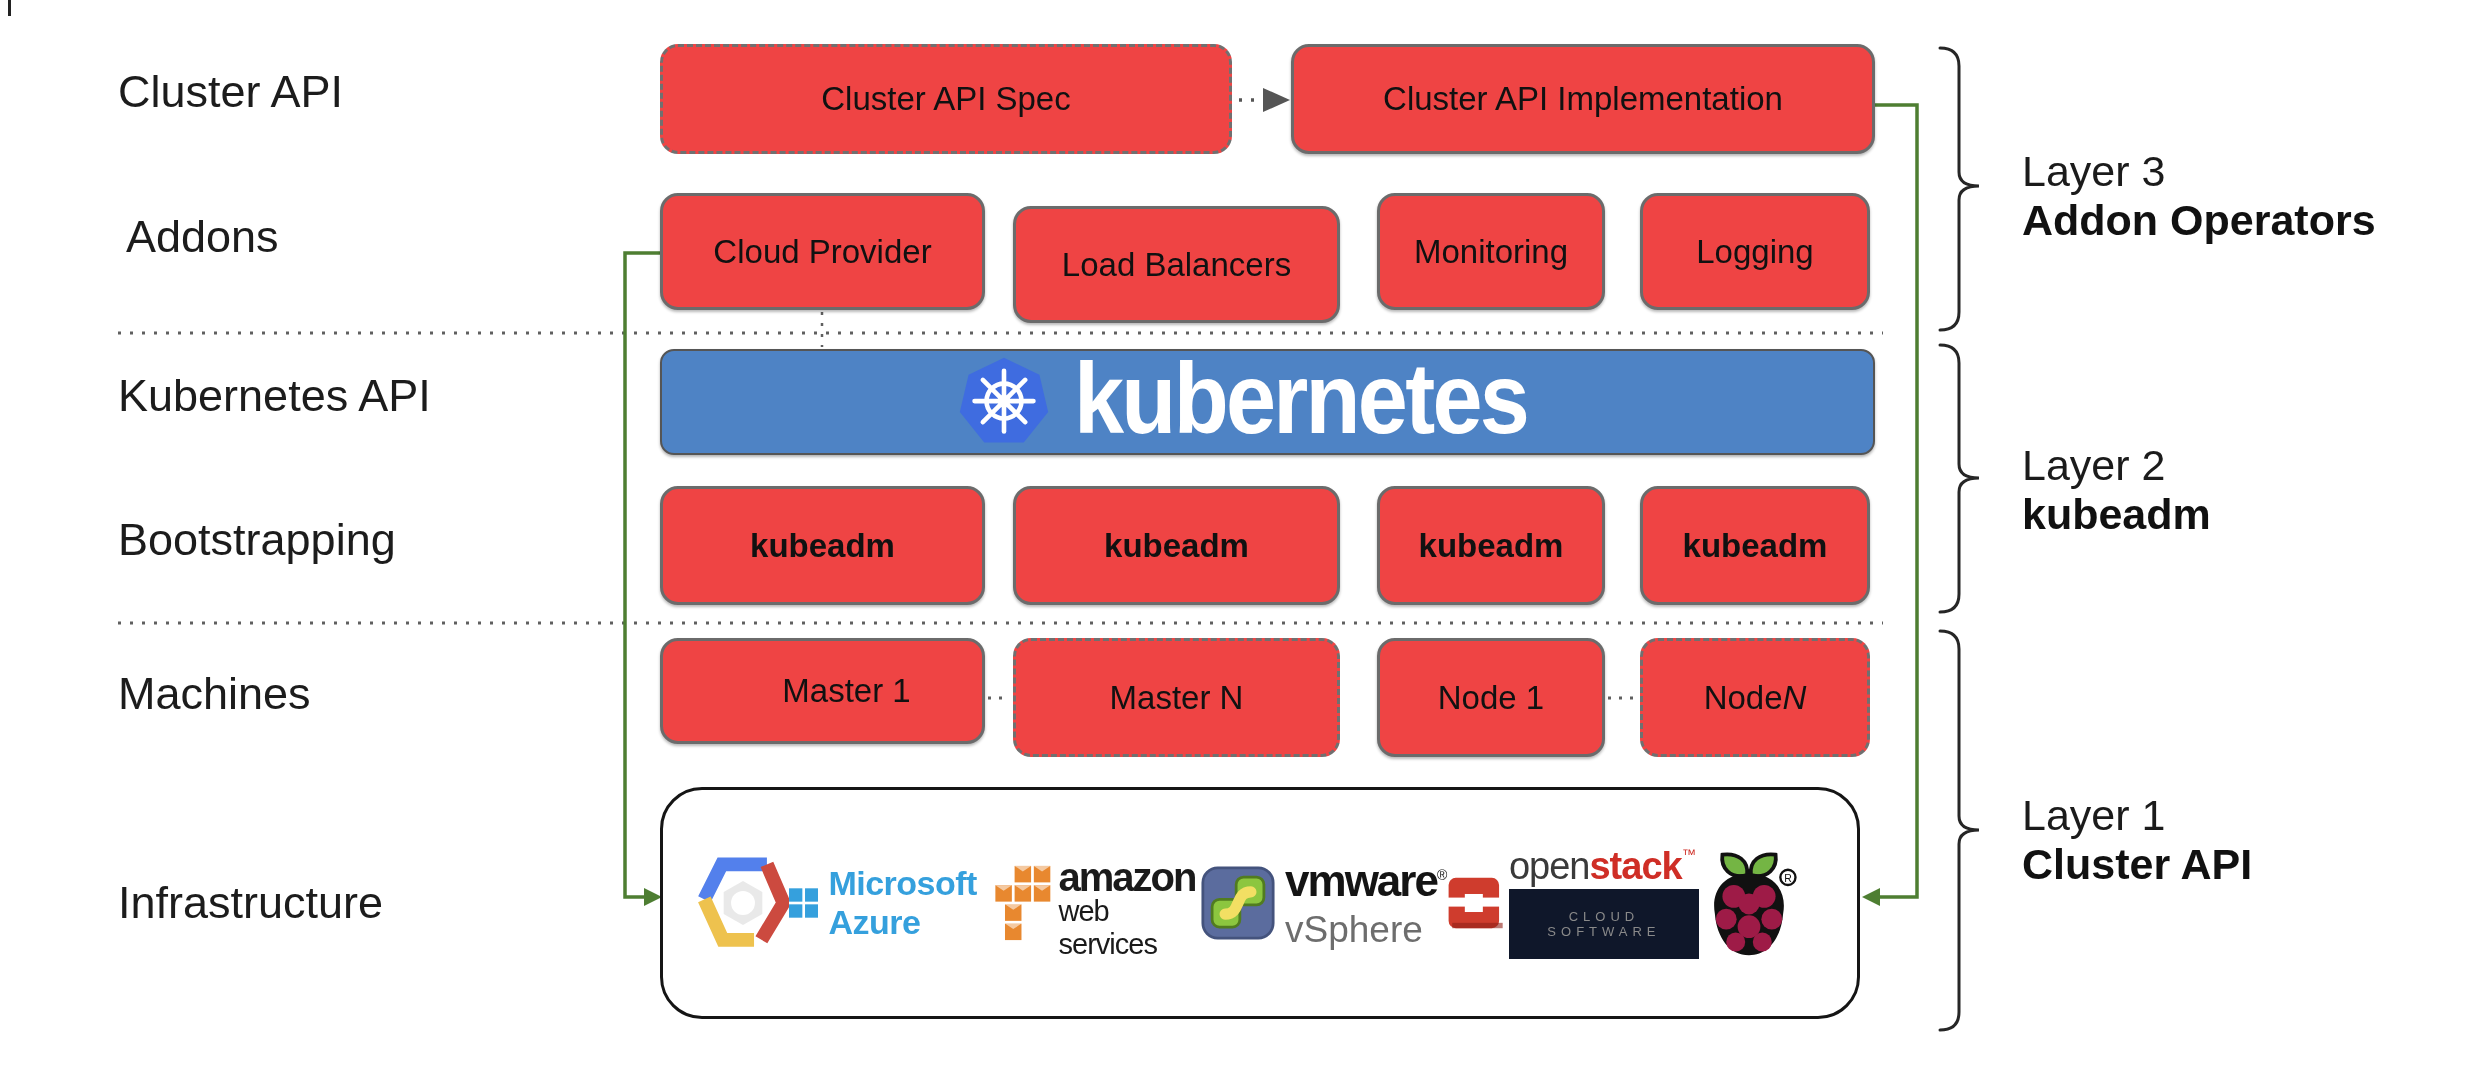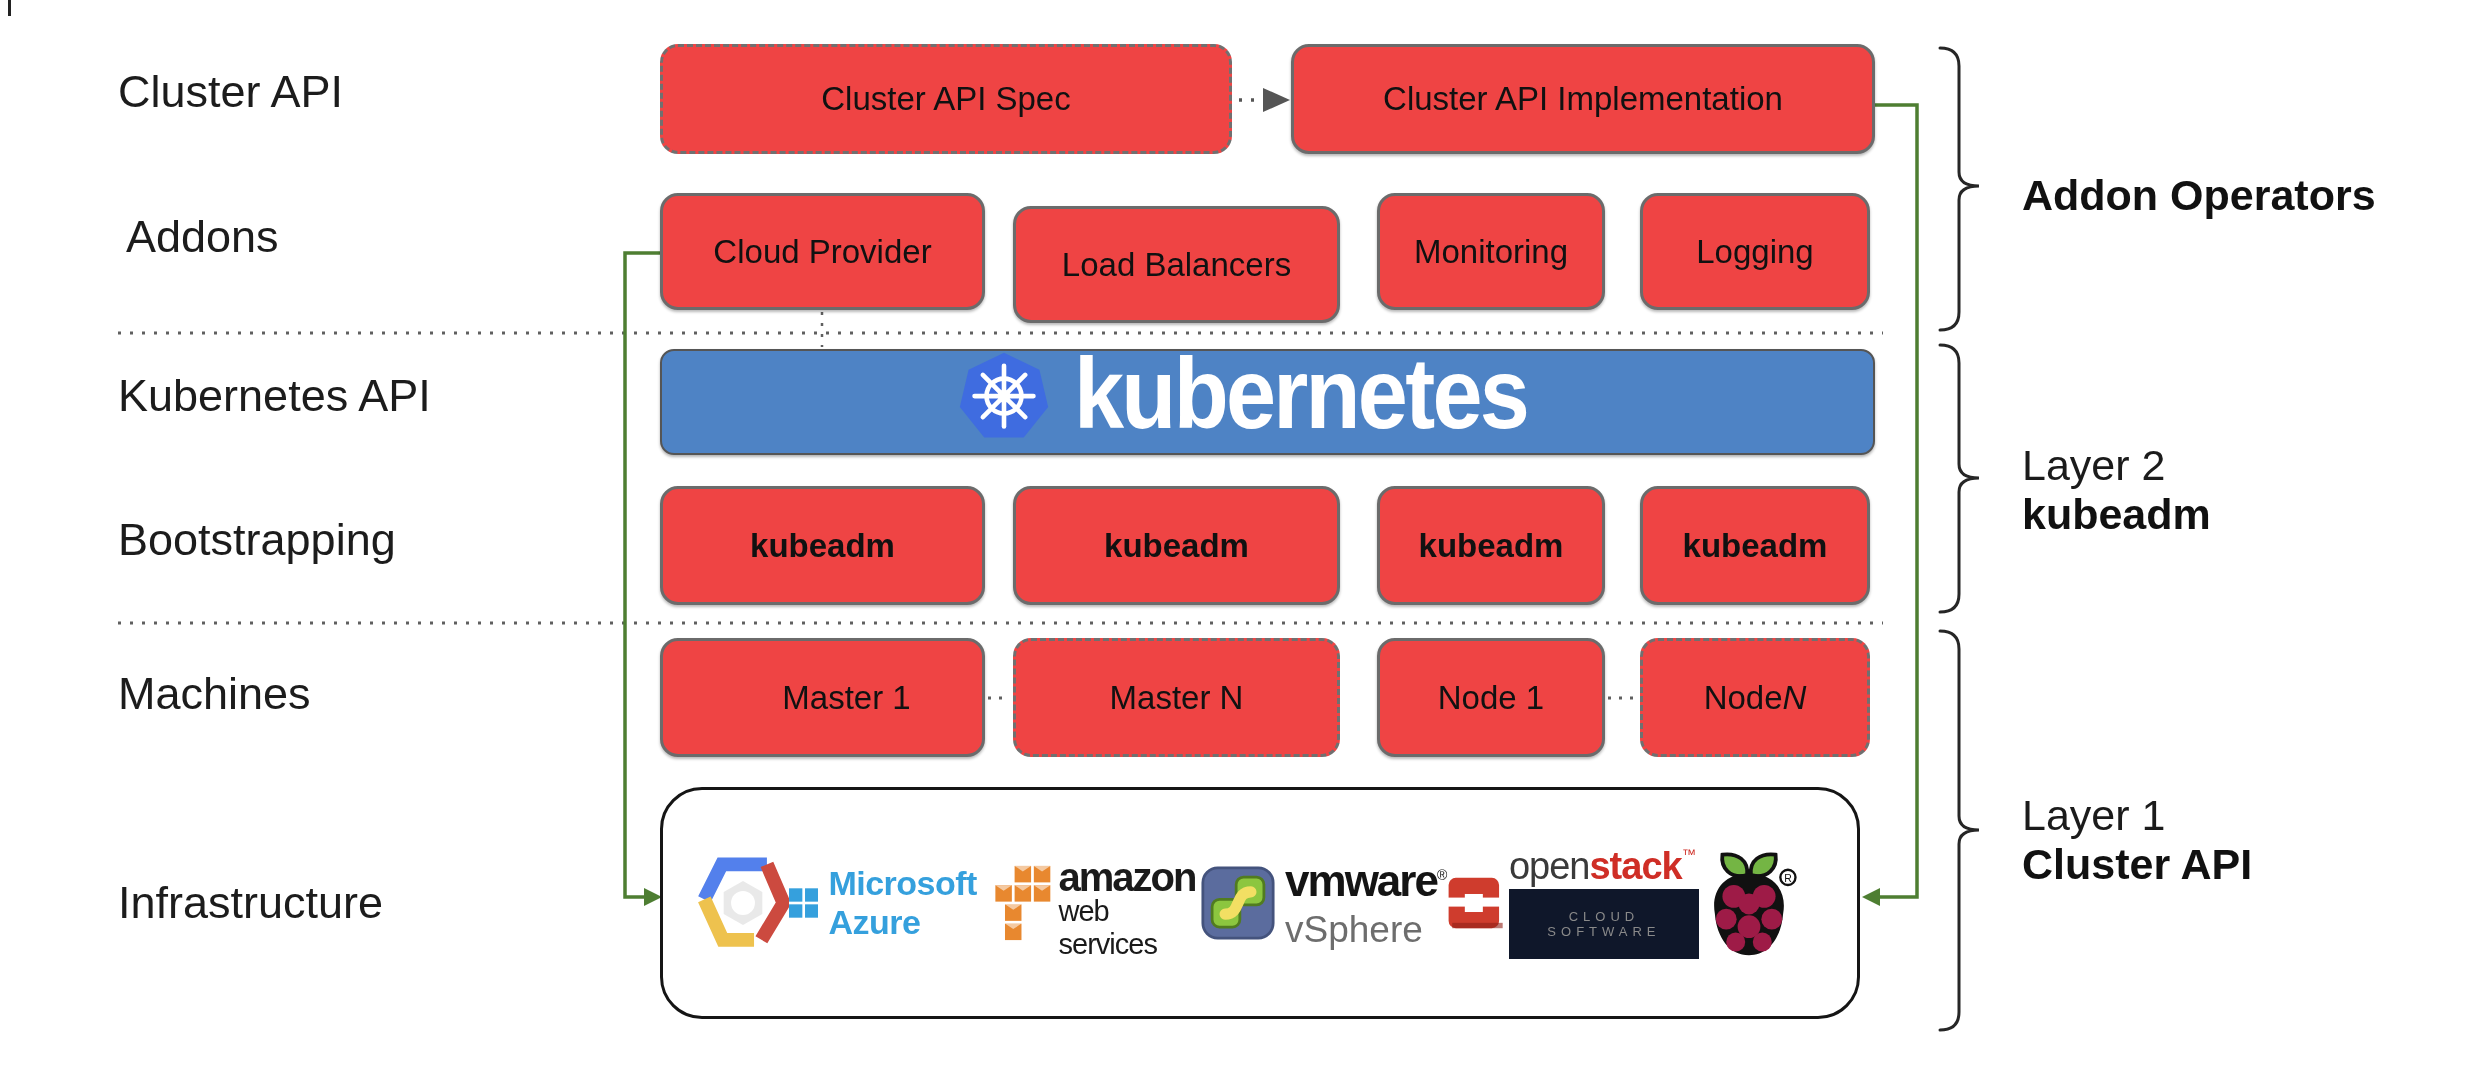--- a/index.html
+++ b/index.html
@@ -18,21 +18,21 @@
     display:flex; align-items:center; justify-content:center;
     font-size:33px; color:#111; white-space:nowrap;
     box-shadow:0 2px 3px rgba(0,0,0,0.28);
   }
   .box.dashed{border-style:dashed; border-color:#707070; box-shadow:none;}
   .box.bold{font-weight:bold;}
   .it{font-style:italic;}
   .banner{
     position:absolute; left:660px; top:349px; width:1215px; height:106px;
     box-sizing:border-box; background:#4e83c5; border:2.5px solid #555;
-    border-radius:14px; display:flex; align-items:flex-start; justify-content:center;
+    border-radius:14px; display:flex; align-items:center; justify-content:center;
     gap:24px; box-shadow:0 2px 3px rgba(0,0,0,0.3);
   }
   .k8s-wordmark{
     color:#ffffff; font-size:100px; font-weight:bold; letter-spacing:-3px;
     display:inline-block; transform:scaleX(0.9); transform-origin:left center;
     line-height:1; margin-top:-8px;
   }
   .infra{
     position:absolute; left:660px; top:787px; width:1200px; height:232px;
     box-sizing:border-box; border:3.5px solid #151515; border-radius:42px;
@@ -144,21 +144,21 @@
   <div class="box bold" style="left:1013px; top:486px; width:327px; height:119px;">
     <span>kubeadm</span>
   </div>
   <div class="box bold" style="left:1377px; top:486px; width:228px; height:119px;">
     <span>kubeadm</span>
   </div>
   <div class="box bold" style="left:1640px; top:486px; width:230px; height:119px;">
     <span>kubeadm</span>
   </div>
 
-  <div class="box" style="left:660px; top:638px; width:325px; height:119px;padding-left:48px;">
+  <div class="box" style="left:660px; top:638px; width:325px; height:106px;padding-left:48px;">
     <span>Master 1</span>
       <span class="it"></span>
   </div>
   <div class="box dashed" style="left:1013px; top:638px; width:327px; height:119px;">
     <span>Master N</span>
       <span class="it"></span>
   </div>
   <div class="box" style="left:1377px; top:638px; width:228px; height:119px;">
     <span>Node 1</span>
       <span class="it"></span>
@@ -262,20 +262,21 @@
         </g>
         <g>
           <circle cx="91" cy="32" r="8" fill="#fff" stroke="#111" stroke-width="2.5"></circle>
           <text x="91" y="37" font-size="11" text-anchor="middle" fill="#111" font-family="Liberation Sans, sans-serif">R</text>
         </g>
       </svg>
     </div>
   </div>
 
   <div class="layerlabel" style="top:196px">
+    <div class="layer-name">Layer 3</div>
     <div class="layer-title">Addon Operators</div>
   </div>
   <div class="layerlabel" style="top:490px">
     <div class="layer-name">Layer 2</div>
     <div class="layer-title">kubeadm</div>
   </div>
   <div class="layerlabel" style="top:840px">
     <div class="layer-name">Layer 1</div>
     <div class="layer-title">Cluster API</div>
   </div>

